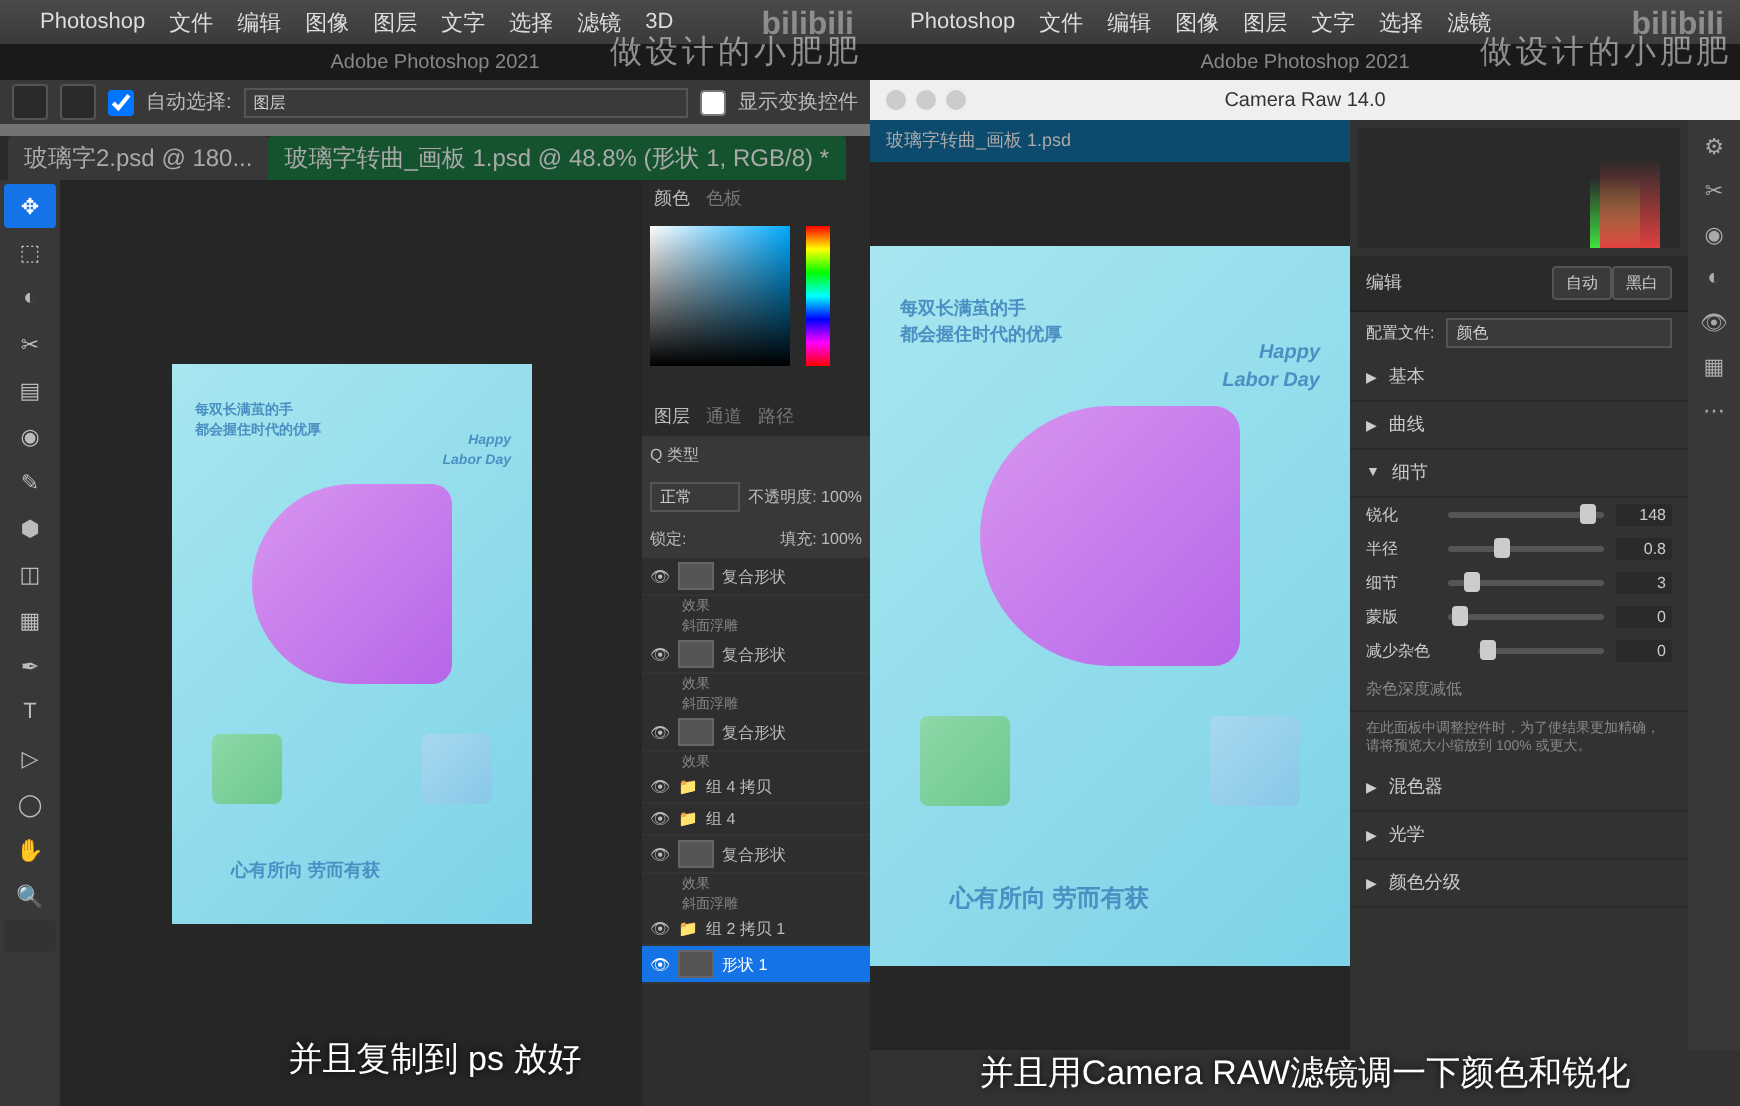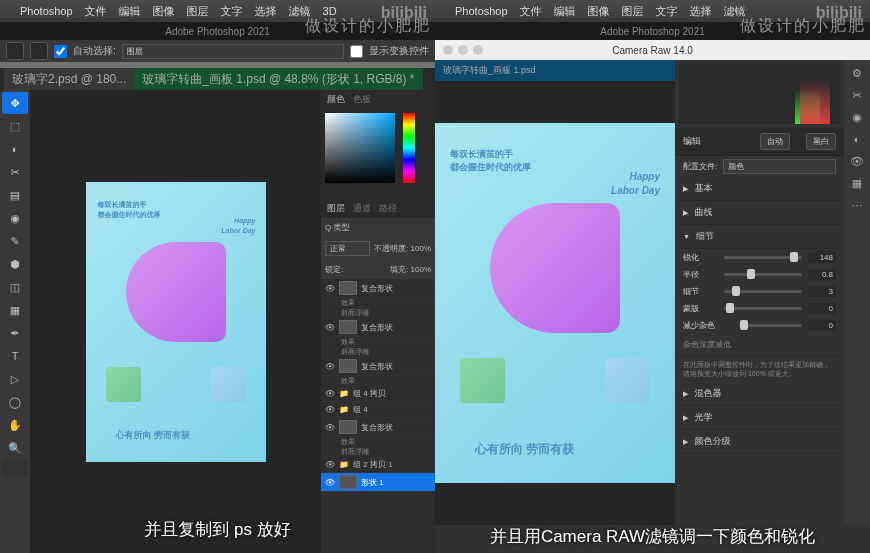--- a/index.html
+++ b/index.html
@@ -249,21 +249,21 @@
      </div>
     </div>
    </div>
    <div class="cr-panels">
     <div class="histo">
      <div class="histo-g"></div>
      <div class="histo-r"></div>
     </div>
     <div class="section-hdr">
      <span>编辑</span>
-     <div style="display:flex;gap:16px">
+     <div style="display:flex;gap:0">
       <span class="btn-sm">自动</span>
       <span class="btn-sm">黑白</span>
      </div>
     </div>
     <div class="slider-row">
      <span>配置文件:</span>
      <span class="layer-sel">颜色</span>
     </div>
     <div class="collapse-row">
             <span class="tri">▶</span>

